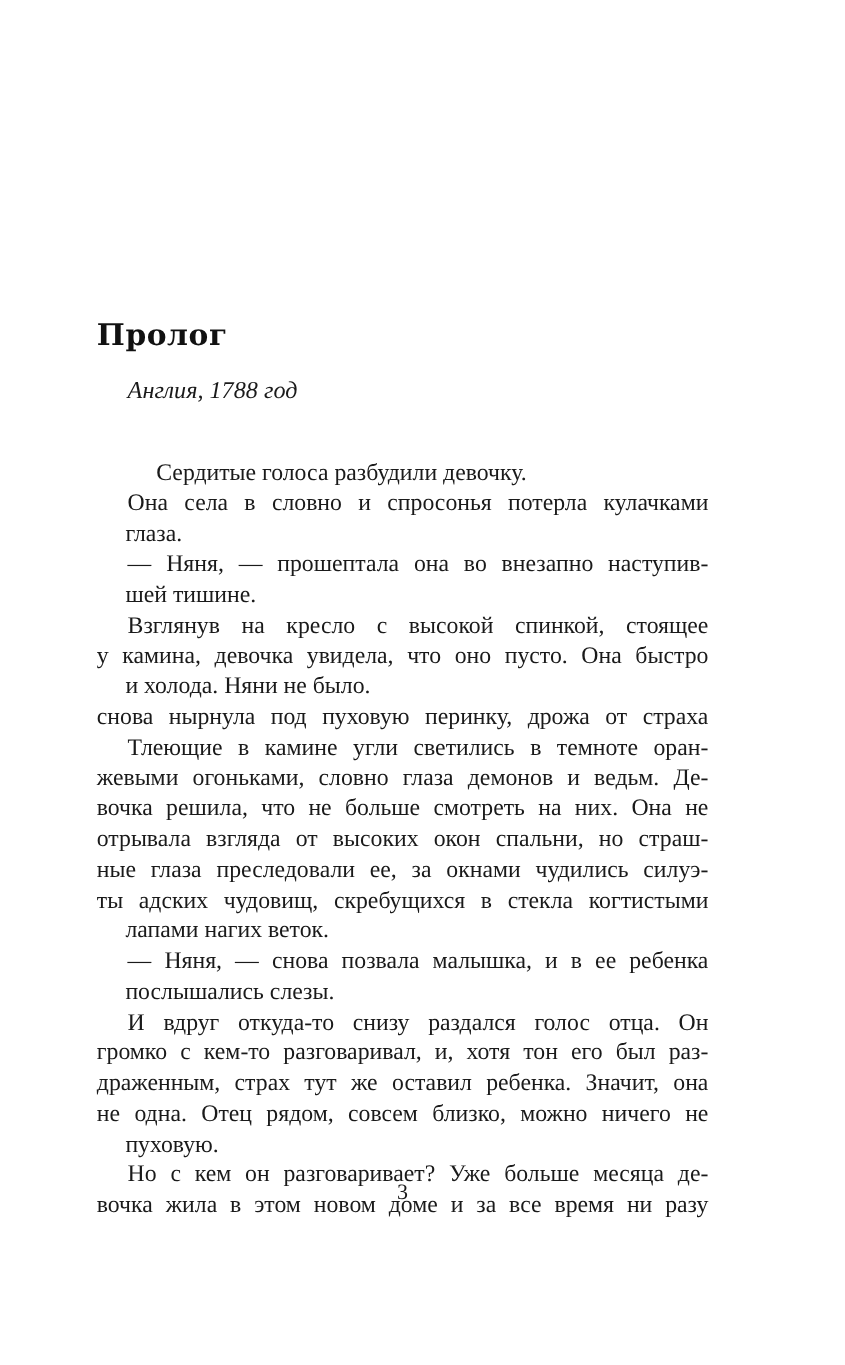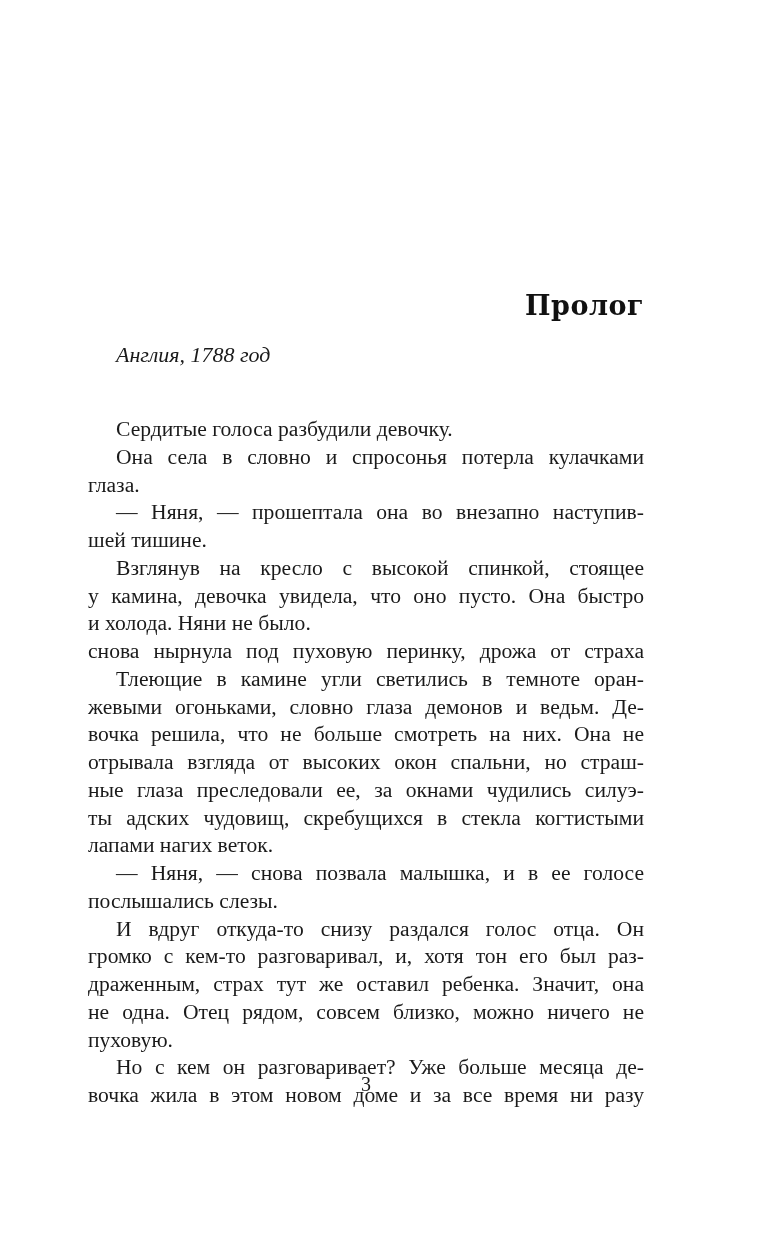--- a/index.html
+++ b/index.html
@@ -20,21 +20,21 @@
       left: 88px;
       top: 0;
       width: 556px;
       height: 1241px;
     }
     .chapter-title {
       position: absolute;
       top: 290px;
       left: 0;
       width: 556px;
-      text-align: right;
+      text-align: left;
       font-family: "DejaVu Serif", "Liberation Serif", serif;
       font-weight: bold;
       font-size: 27px;
       letter-spacing: 0.5px;
       color: #111;
       margin: 0;
     }
     .epigraph {
       position: absolute;
       top: 342px;
@@ -60,20 +60,21 @@
       text-indent: 28px;
       hyphens: manual;
     }
     .body-text p .ln {
       display: block;
       text-align: justify;
       text-align-last: justify;
     }
     .body-text p .ln.last {
       text-align-last: left;
+      margin-left: 26px;
     }
     .body-text p .ln.first {
       text-indent: 28px;
     }
     .body-text p .ln:not(.first) {
       text-indent: 0;
     }
     .page-number {
       position: absolute;
       top: 1073px;
@@ -113,21 +114,21 @@
     <p>
       <span class="ln first">Тлеющие в камине угли светились в темноте оран-</span>
       <span class="ln">жевыми огоньками, словно глаза демонов и ведьм. Де-</span>
       <span class="ln">вочка решила, что не больше смотреть на них. Она не</span>
       <span class="ln">отрывала взгляда от высоких окон спальни, но страш-</span>
       <span class="ln">ные глаза преследовали ее, за окнами чудились силуэ-</span>
       <span class="ln">ты адских чудовищ, скребущихся в стекла когтистыми</span>
       <span class="ln last">лапами нагих веток.</span>
     </p>
     <p>
-      <span class="ln first">— Няня, — снова позвала малышка, и в ее голосе</span>
+      <span class="ln first">— Няня, — снова позвала малышка, и в ее ребенка</span>
       <span class="ln last">послышались слезы.</span>
     </p>
     <p>
       <span class="ln first">И вдруг откуда-то снизу раздался голос отца. Он</span>
       <span class="ln">громко с кем-то разговаривал, и, хотя тон его был раз-</span>
       <span class="ln">драженным, страх тут же оставил ребенка. Значит, она</span>
       <span class="ln">не одна. Отец рядом, совсем близко, можно ничего не</span>
       <span class="ln last">пуховую.</span>
     </p>
     <p>

